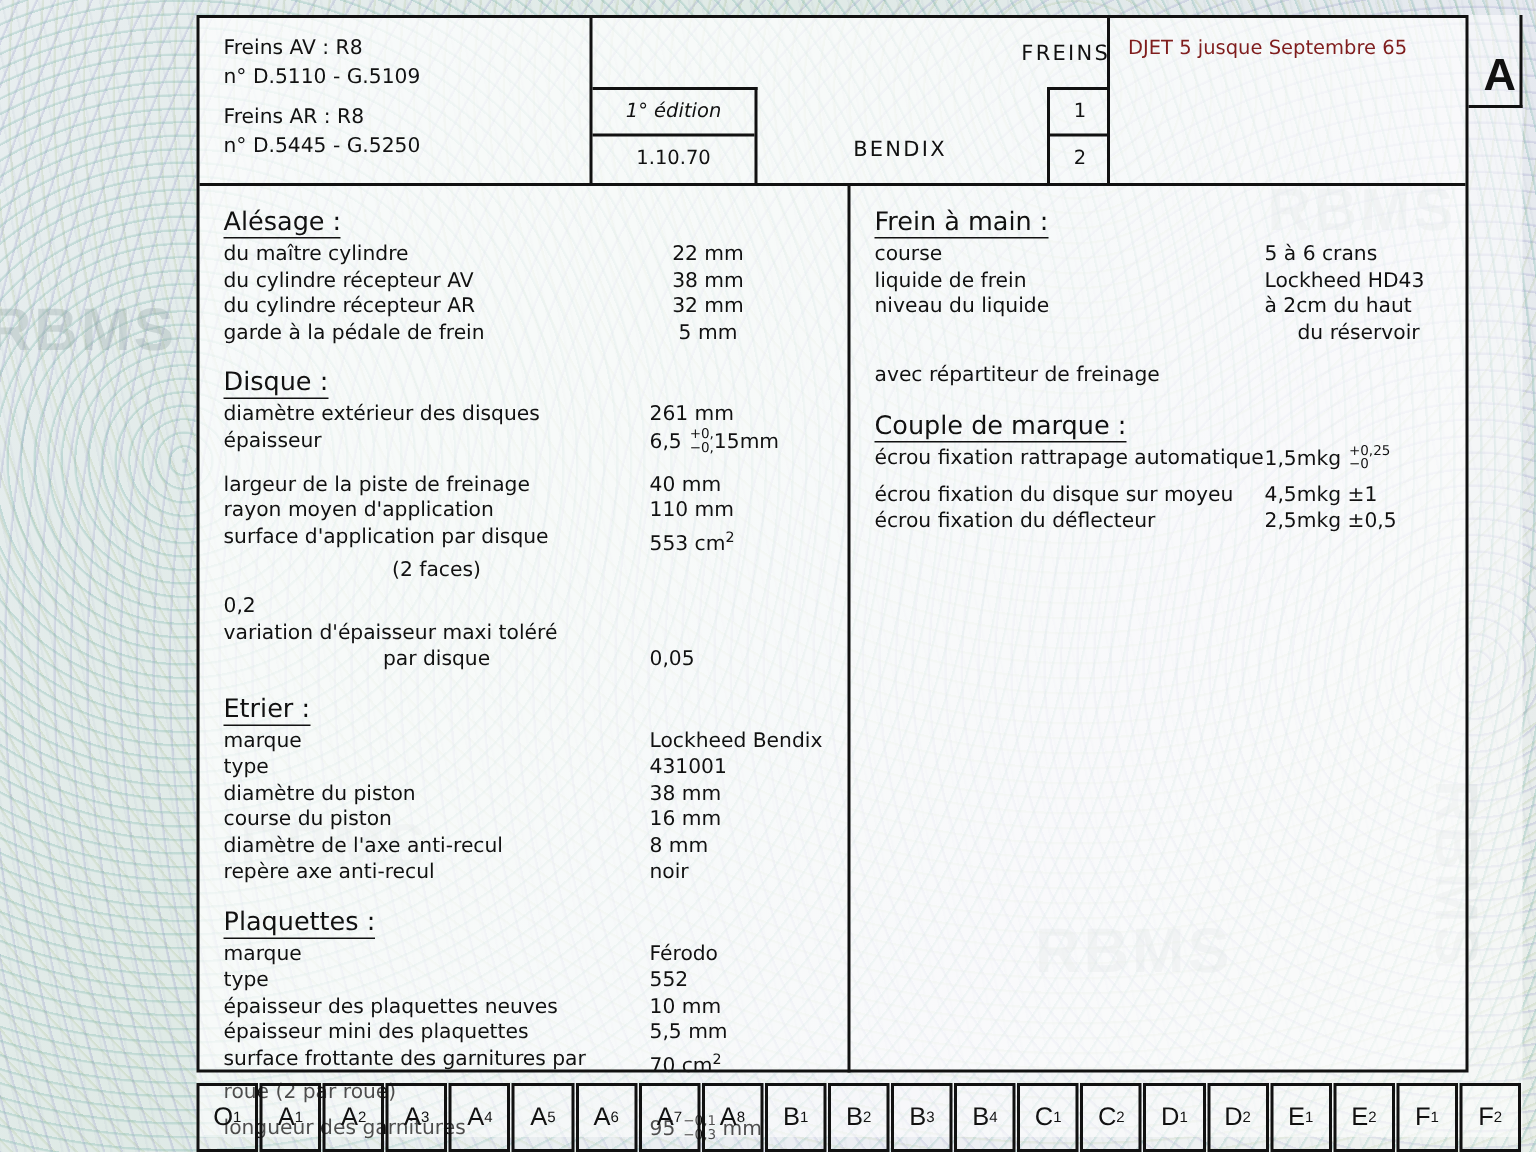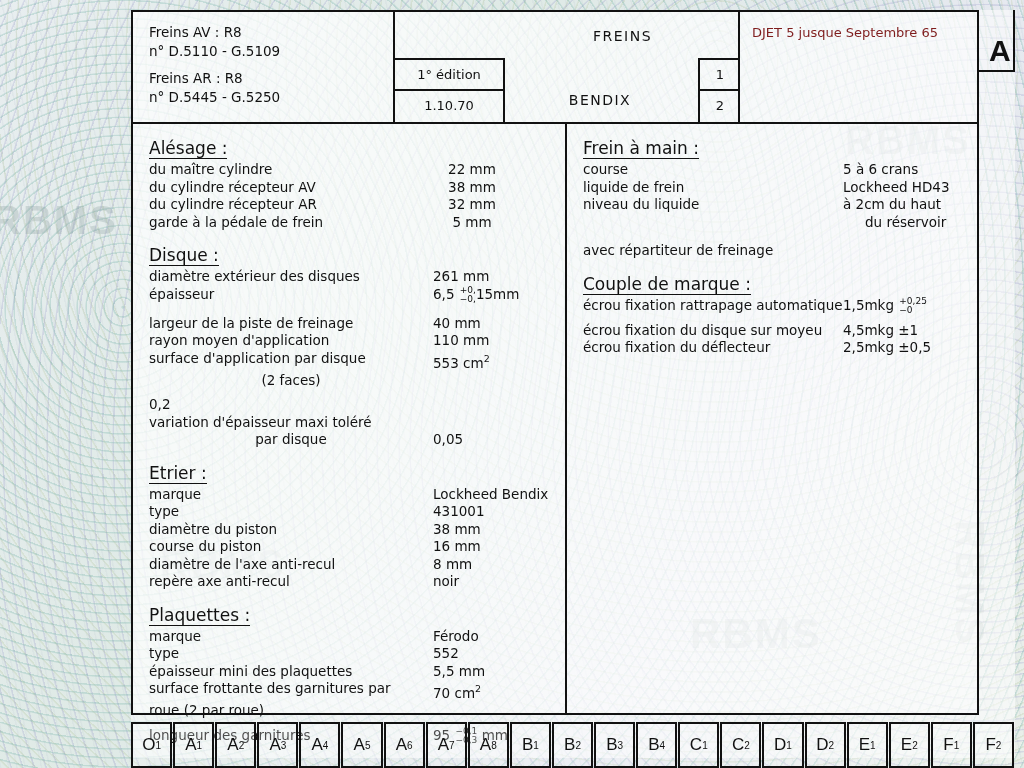--- a/index.html
+++ b/index.html
@@ -94,33 +94,34 @@
     border-right: 2px solid #111;
   }
   .ed-box .e1 {
     height: 31px;
     box-sizing: border-box;
     border-bottom: 2px solid #111;
     text-align: center;
     font-size: 13px;
     line-height: 29px;
     color: #111;
+    font-style: italic;
   }
   .ed-box .e2 {
     height: 31px;
     text-align: center;
     font-size: 13px;
     line-height: 30px;
     color: #111;
   }
   .title-freins {
     position: absolute;
     left: 110px; top: 16px;
     width: 235px;
-    text-align: center;
+    text-align: right;
     font-size: 14px;
     letter-spacing: 1.5px;
     color: #111;
   }
   .title-bendix {
     position: absolute;
     left: 110px; top: 80px;
     width: 190px;
     text-align: center;
     font-size: 14px;
@@ -378,20 +379,24 @@
         <div class="sec-head">Plaquettes :</div>
         <div class="rowsp">
           <span class="lw">marque</span>
           <span>Férodo</span>
         </div>
         <div class="rowsp">
           <span class="lw">type</span>
           <span>552</span>
         </div>
         <div class="rowsp">
+          <span class="lw">épaisseur des plaquettes neuves</span>
+          <span>10 mm</span>
+        </div>
+        <div class="rowsp">
           <span class="lw">épaisseur mini des plaquettes</span>
           <span>5,5 mm</span>
         </div>
         <div class="rowsp">
           <span class="lw">surface frottante des garnitures par</span>
           <span>70 cm<span class="sup">2</span></span>
         </div>
         <div class="rowsp">
           <span class="lw">roue (2 par roue)</span>
         </div>

